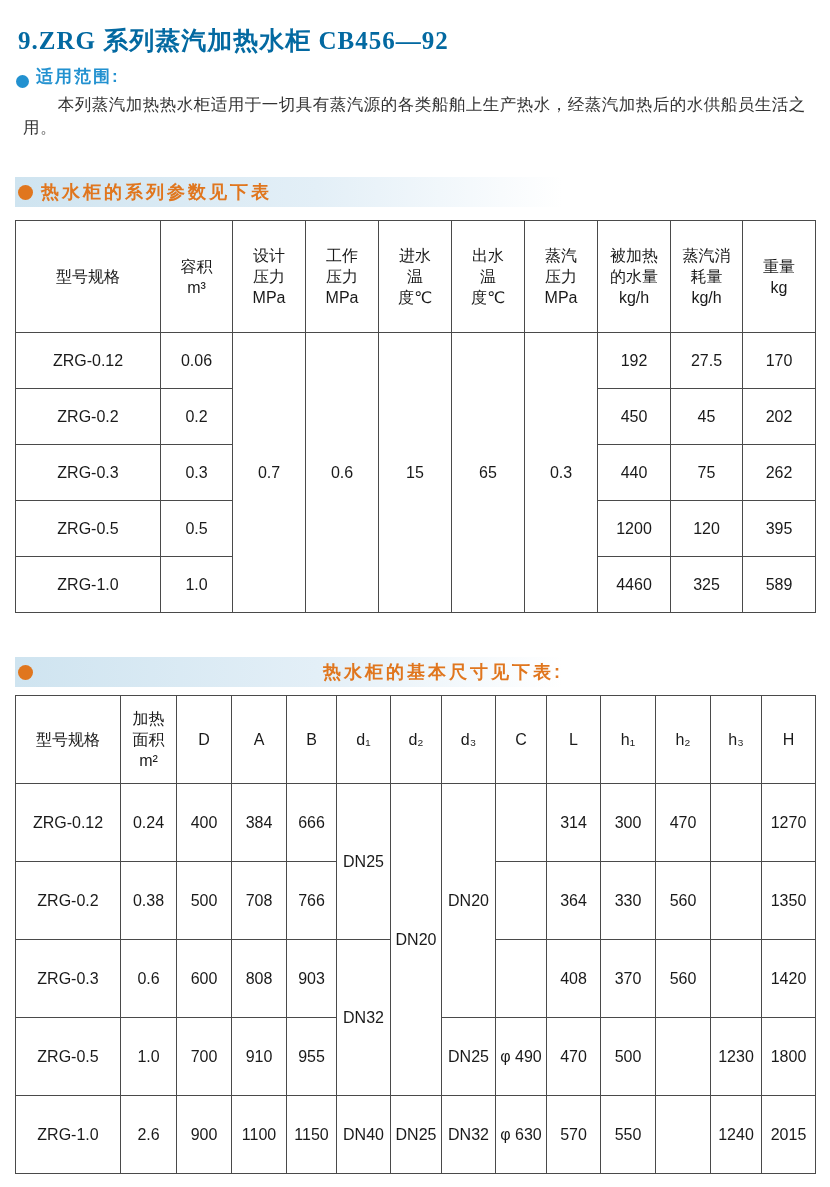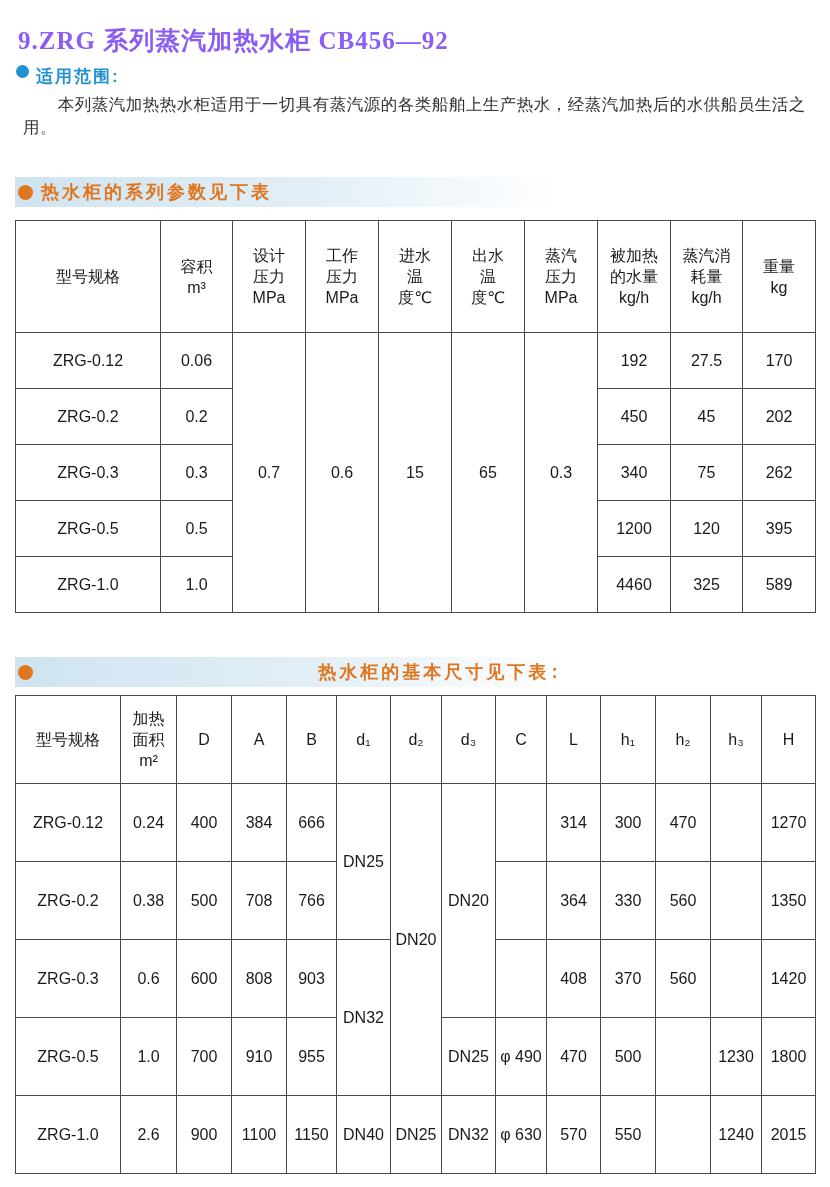--- a/index.html
+++ b/index.html
@@ -4,38 +4,38 @@
 <style>
   html,body{margin:0;padding:0;}
   body{
     width:830px;height:1187px;background:#ffffff;
     font-family:"Liberation Sans","DejaVu Sans",sans-serif;color:#222;
     overflow:hidden;
   }
   .page{padding:0 15px;box-sizing:border-box;}
   .page-title{
     font-family:"Liberation Serif","DejaVu Serif",serif;
-    font-size:25px;font-weight:bold;color:#8b5cf6;
+    font-size:25px;font-weight:bold;color:#0369a1;
     letter-spacing:1px;margin:24px 0 8px 3px;
   }
-  .app-head{display:flex;align-items:flex-start;gap:7px;margin-left:1px;}
+  .app-head{display:flex;align-items:flex-end;gap:7px;margin-left:1px;}
   .dot-blue{width:13px;height:13px;border-radius:50%;background:#2291d0;flex:0 0 auto;}
   .app-label{color:#2291d0;font-size:17px;font-weight:bold;letter-spacing:2px;}
   .app-body{
     font-size:16.5px;line-height:23px;color:#333;
     margin:5px 8px 0 8px;width:790px;text-indent:2.1em;letter-spacing:0.5px;
   }
   .section-strip{
     margin-top:38px;height:30px;width:545px;
     display:flex;align-items:center;gap:8px;padding-left:3px;
     background:linear-gradient(to right,#cfe4f0 0%,#e3eff7 55%,rgba(255,255,255,0) 100%);
   }
   .strip2{margin-top:44px;justify-content:space-between;}
   .dot-orange{width:15px;height:15px;border-radius:50%;background:#e0761e;flex:0 0 auto;}
-  .section-label{color:#e0761e;font-size:18px;font-weight:bold;letter-spacing:3px;font-family:Liberation Mono, monospace;}
+  .section-label{color:#e0761e;font-size:18px;font-weight:bold;letter-spacing:3px;}
   table{border-collapse:collapse;table-layout:fixed;width:800px;margin-top:13px;}
   .t2{margin-top:8px;}
   th,td{
     border:1px solid #4a4a4a;text-align:center;vertical-align:middle;
     font-weight:normal;font-size:16px;color:#1a1a1a;
     white-space:pre-line;line-height:21px;padding:0;overflow:hidden;
   }
   .t1 thead tr{height:112px;}
   .t1 tbody tr{height:56px;}
   .t2 thead tr{height:88px;}
@@ -118,21 +118,21 @@
       <tr>
         <td>ZRG-0.2</td>
         <td>0.2</td>
         <td>450</td>
         <td>45</td>
         <td>202</td>
       </tr>
       <tr>
         <td>ZRG-0.3</td>
         <td>0.3</td>
-        <td>340</td>
+        <td>440</td>
         <td>75</td>
         <td>262</td>
       </tr>
       <tr>
         <td>ZRG-0.5</td>
         <td>0.5</td>
         <td>1200</td>
         <td>120</td>
         <td>395</td>
       </tr>

